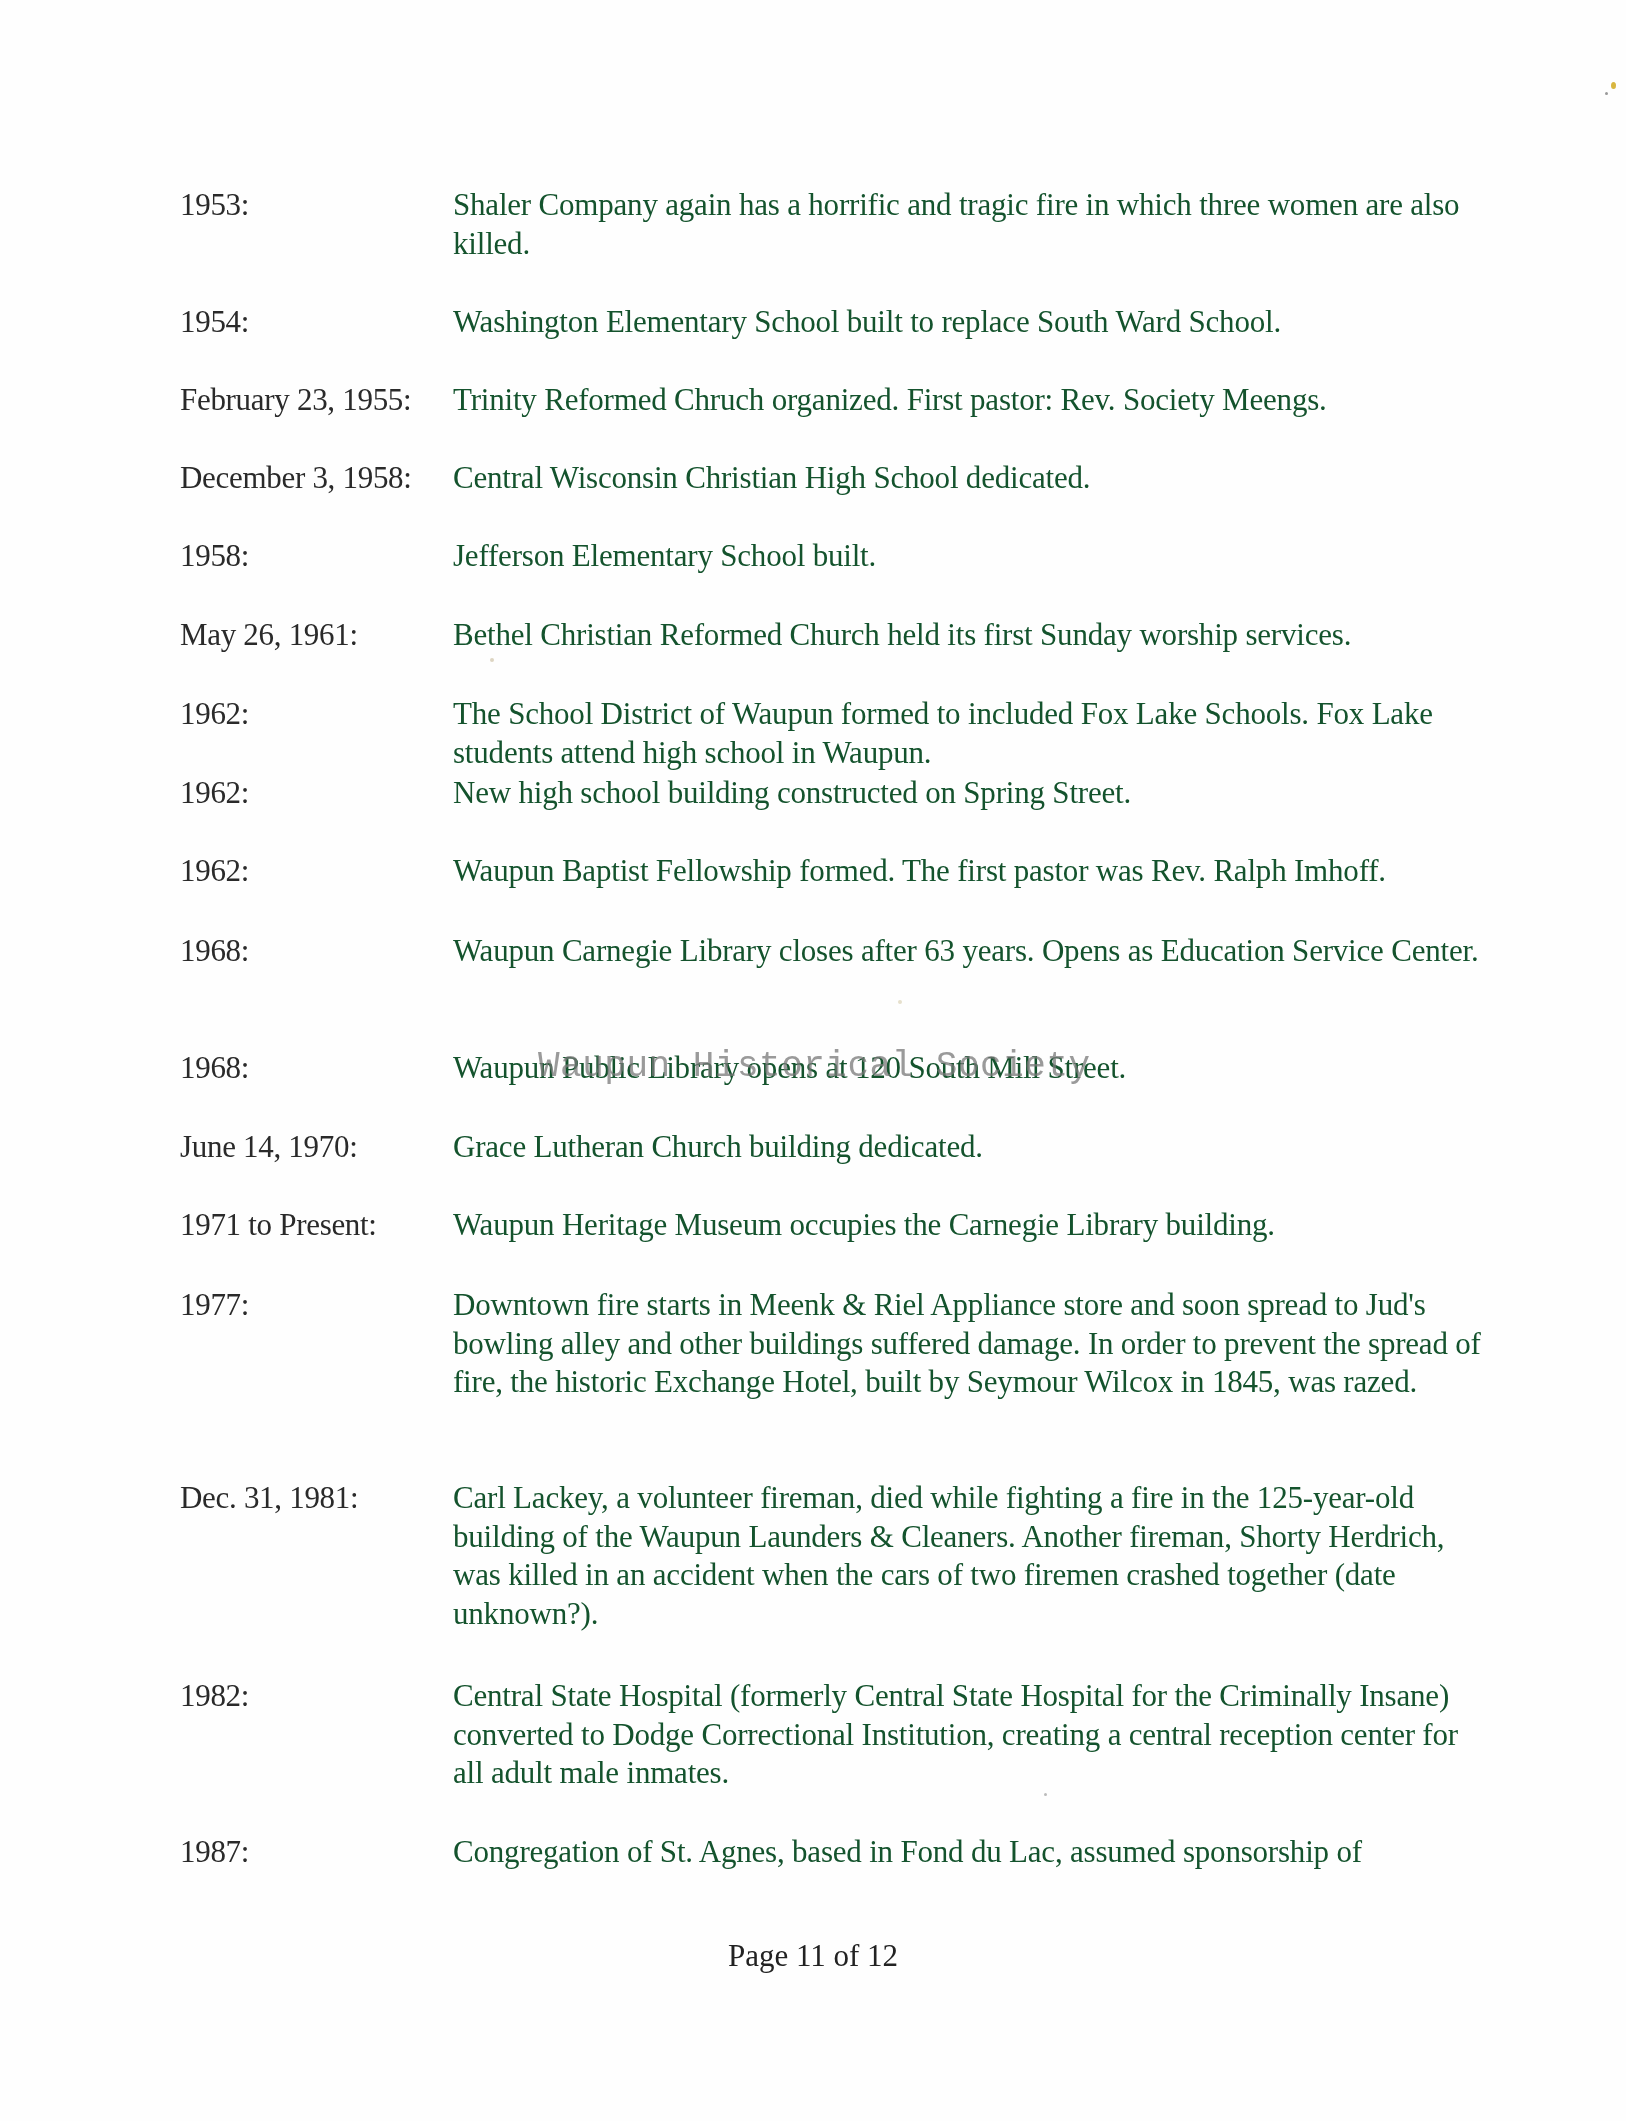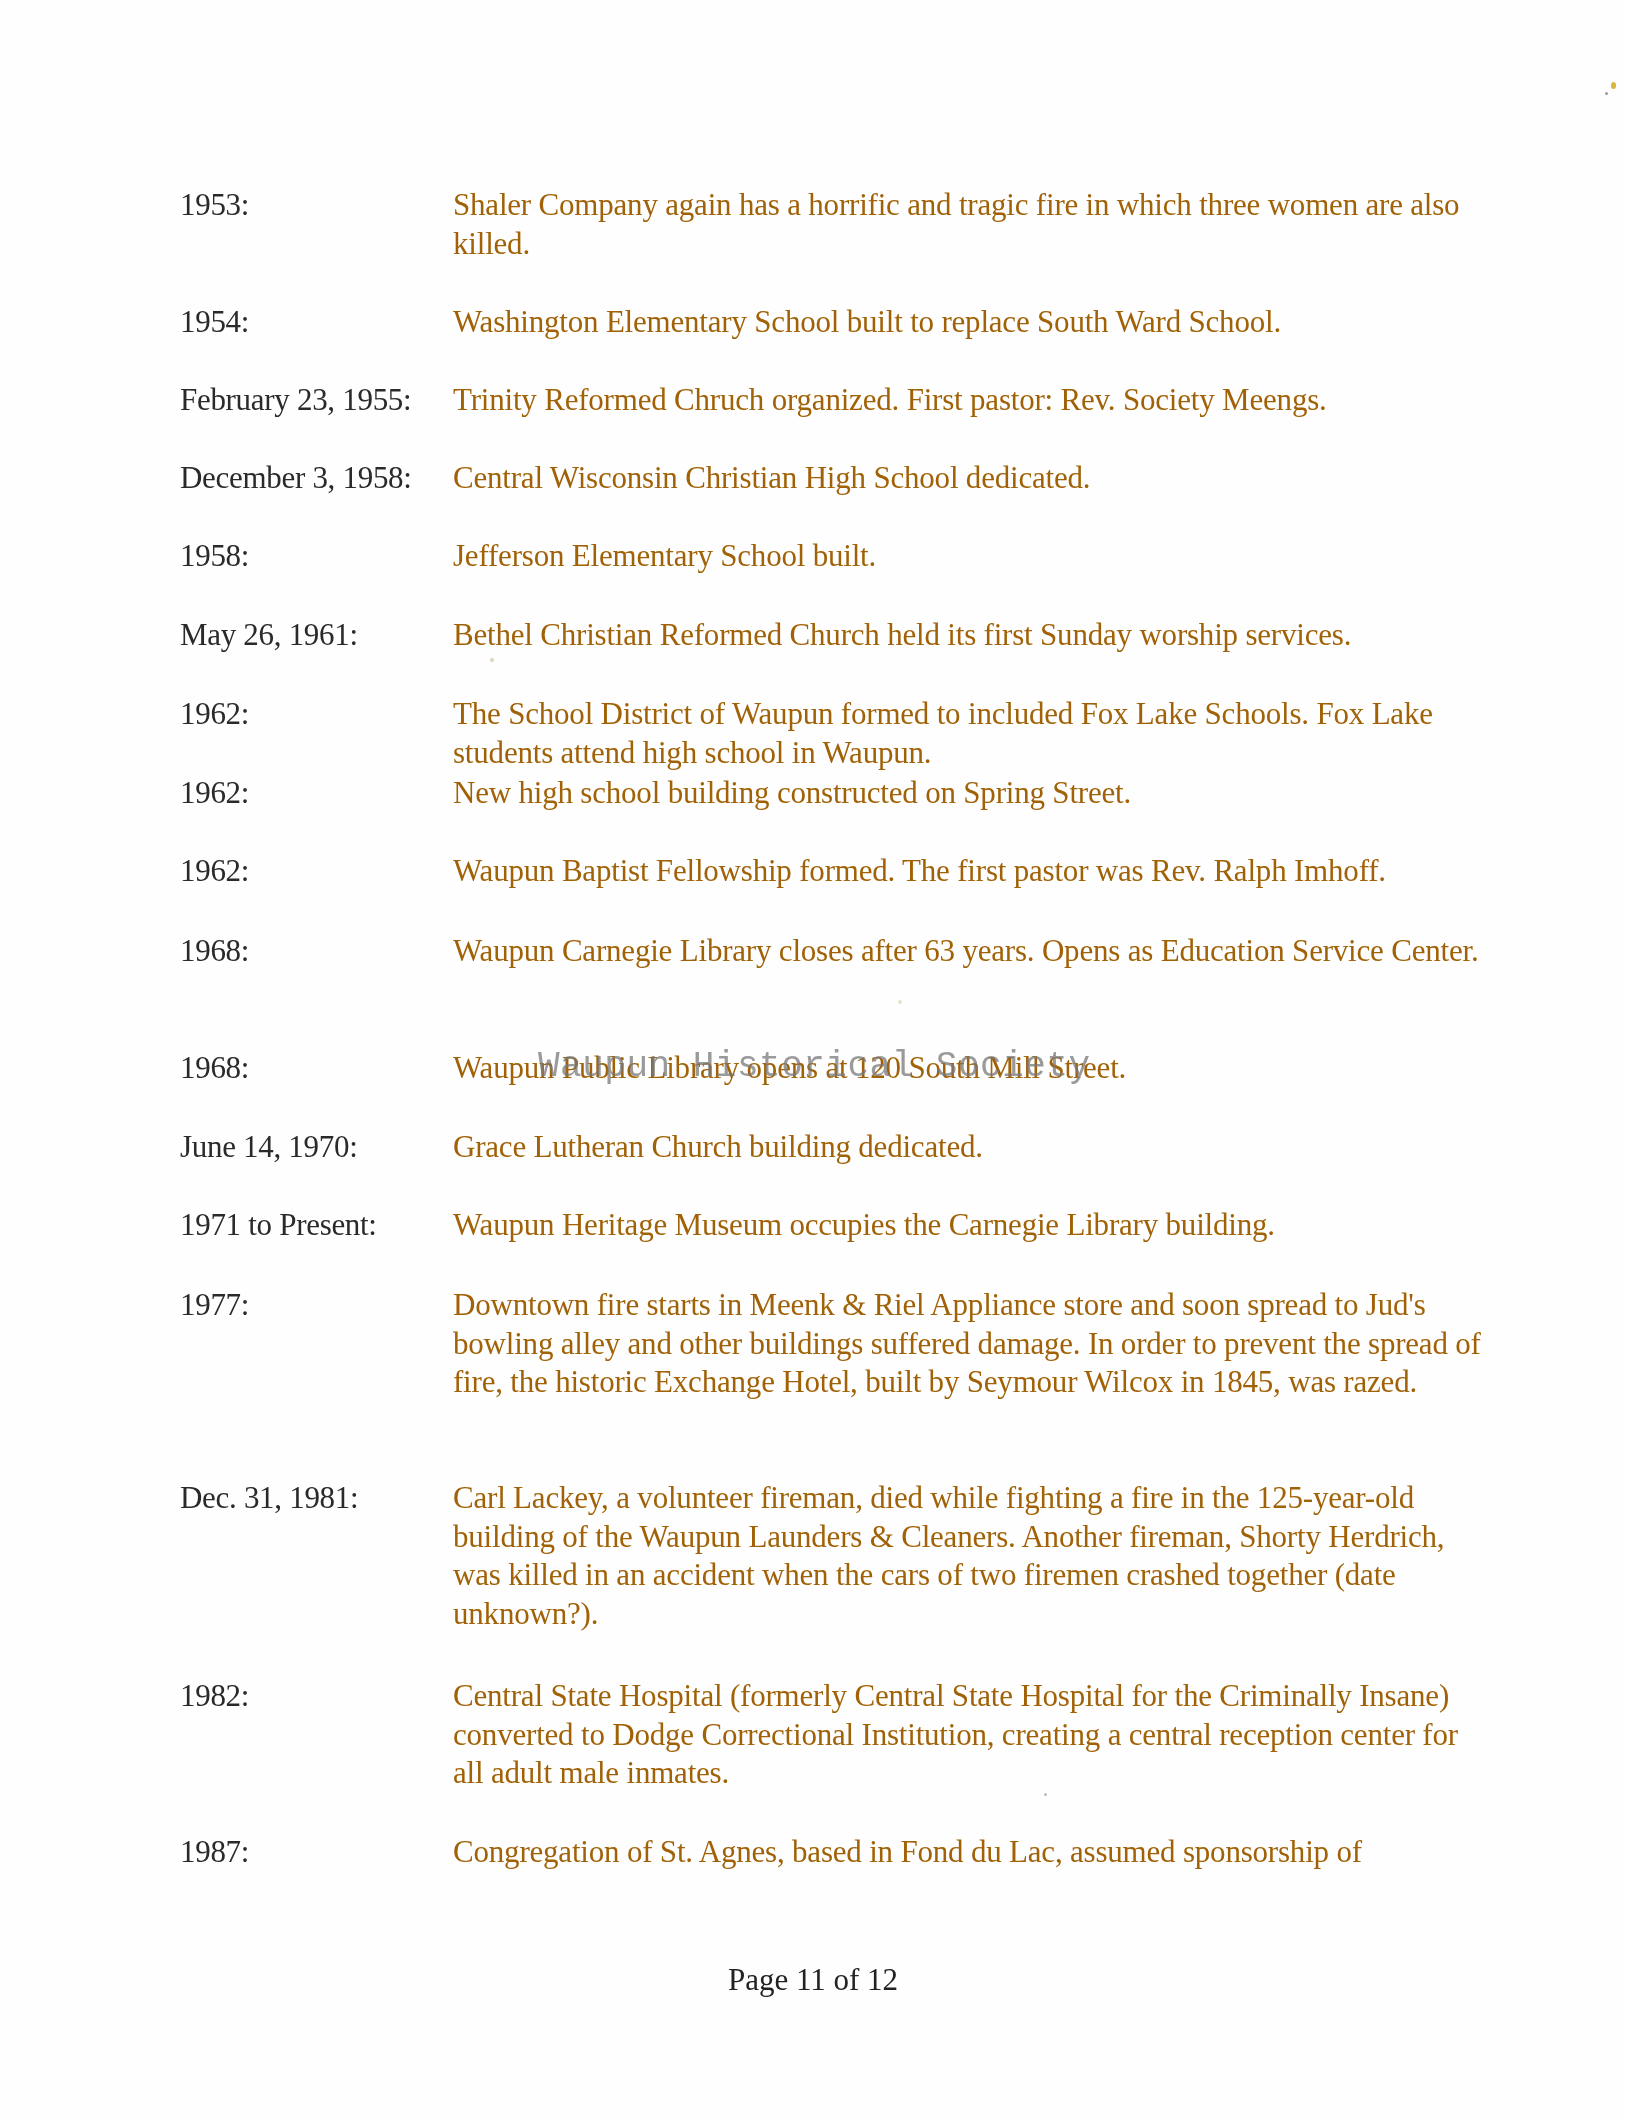--- a/index.html
+++ b/index.html
@@ -8,25 +8,25 @@
     font-family:"Liberation Serif", "DejaVu Serif", serif; color:#222;
   }
   .page { position:absolute; left:0; top:0; width:1518px; height:2121px; }
   .entry { position:absolute; left:0; width:1626px; }
   .date {
     position:absolute; left:180px; top:0; font-size:31px; line-height:38px; white-space:nowrap;
     letter-spacing:-0.3px; color:#2a2a2a;
   }
   .desc {
     position:absolute; left:453px; top:0; width:1040px; font-size:31px; line-height:38.5px;
-    letter-spacing:-0.2px; color:#a16207;
+    letter-spacing:-0.2px; color:#14532d;
   }
   .footer {
     position:absolute; left:0; width:1626px; text-align:center; top:1938px;
-    font-size:31px; color:#222; font-family:"Liberation Serif", serif;margin-top:24px;
+    font-size:31px; color:#222; font-family:"Liberation Serif", serif;
   }
   .watermark {
     position:absolute; left:538px; top:1046px; font-family:Liberation Mono, monospace;
     font-size:36px; color:rgba(120,120,120,0.75); white-space:nowrap; letter-spacing:0.5px;
     pointer-events:none;
   }
   .speck { position:absolute; border-radius:50%; }
 </style>
 </head>
 <body>

